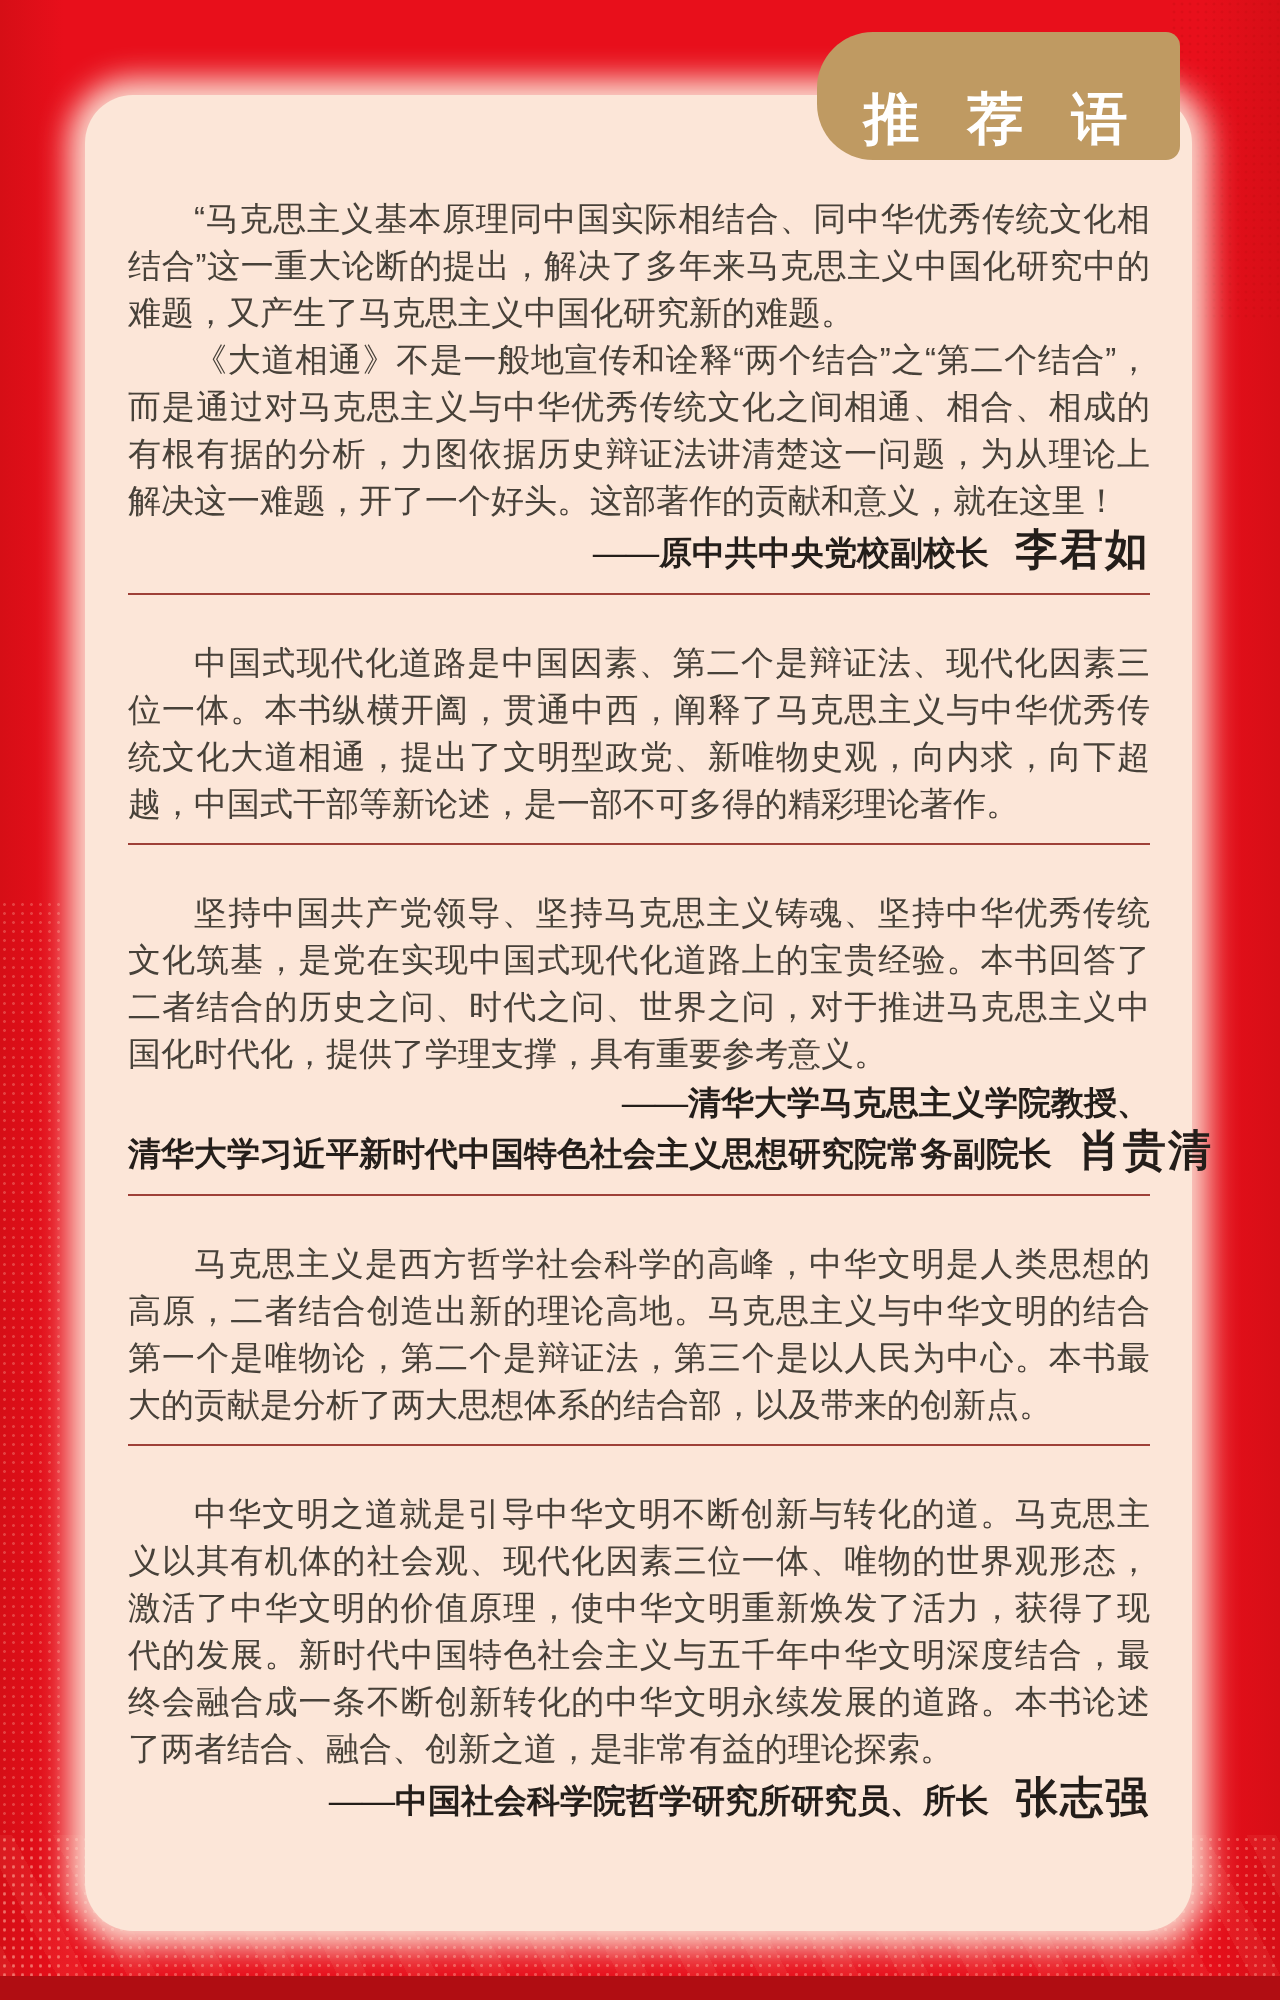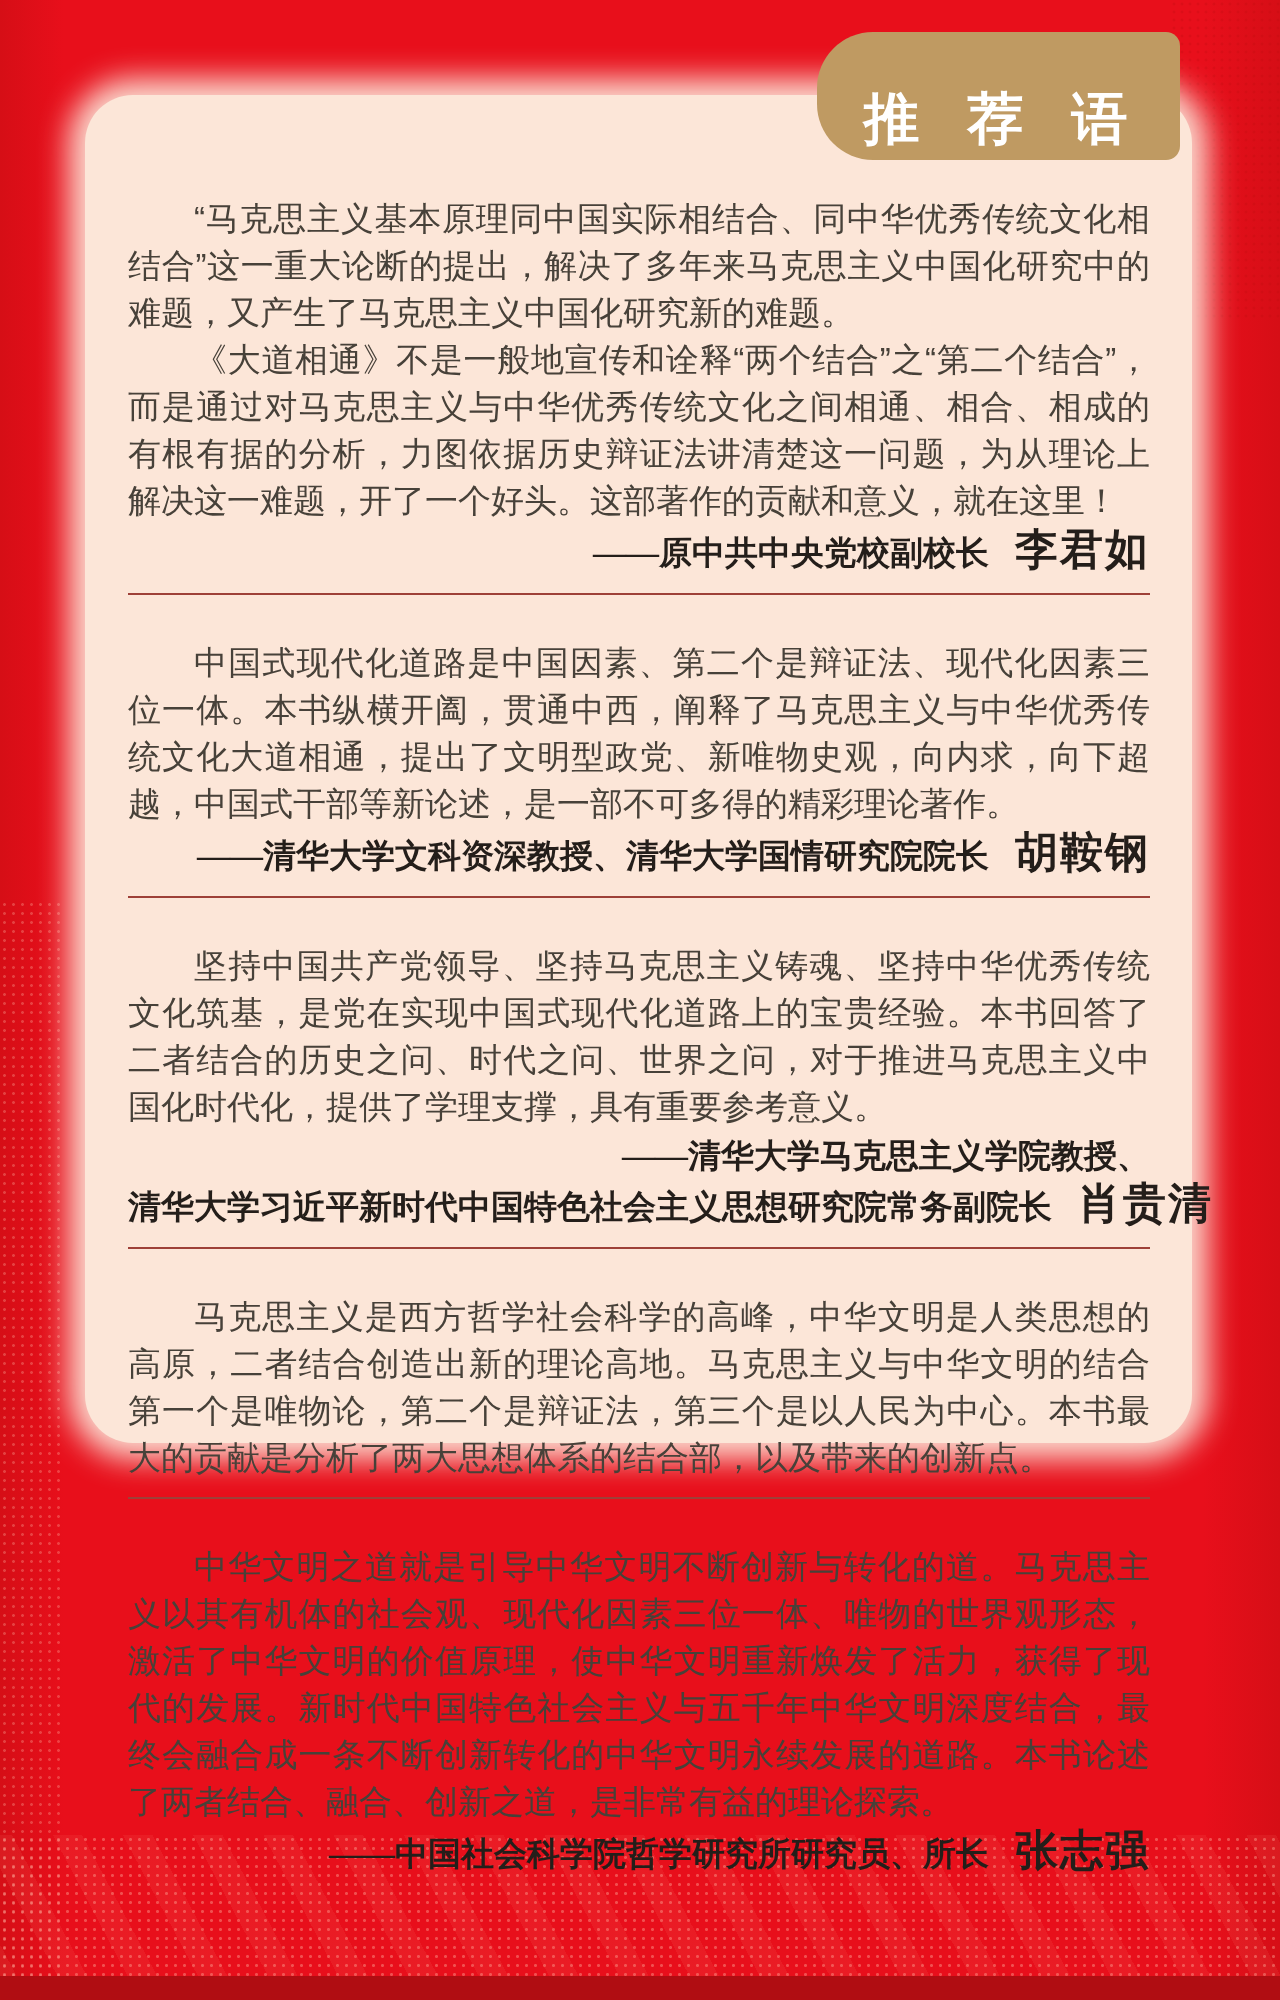--- a/index.html
+++ b/index.html
@@ -49,21 +49,21 @@
     background: #b00d12;
     z-index: 2;
   }
 
   
   .card {
     position: absolute;
     left: 85px;
     top: 95px;
     width: 1107px;
-    height: 1348px;
+    height: 1836px;
     background: #fce6d8;
     border-radius: 48px;
     box-shadow: 0 0 30px 16px rgba(252, 231, 218, 0.95);
     z-index: 1;
   }
   .card-inner {
     padding: 100px 42px 0 43px;
   }
 
   
@@ -141,23 +141,20 @@
         <p class="para">“马克思主义基本原理同中国实际相结合、同中华优秀传统文化相结合”这一重大论断的提出，解决了多年来马克思主义中国化研究中的难题，又产生了马克思主义中国化研究新的难题。</p>
         <p class="para">《大道相通》不是一般地宣传和诠释“两个结合”之“第二个结合”，而是通过对马克思主义与中华优秀传统文化之间相通、相合、相成的有根有据的分析，力图依据历史辩证法讲清楚这一问题，为从理论上解决这一难题，开了一个好头。这部著作的贡献和意义，就在这里！</p>
         <div class="attr-line">
           <span class="attr-title">——原中共中央党校副校长</span><span class="attr-name">李君如</span>
         </div>
         <div class="divider"></div>
       </section>
 
       <section>
         <p class="para">中国式现代化道路是中国因素、第二个是辩证法、现代化因素三位一体。本书纵横开阖，贯通中西，阐释了马克思主义与中华优秀传统文化大道相通，提出了文明型政党、新唯物史观，向内求，向下超越，中国式干部等新论述，是一部不可多得的精彩理论著作。</p>
-        <div class="attr-line">
-          <span class="attr-title">——清华大学文科资深教授、清华大学国情研究院院长</span><span class="attr-name">胡鞍钢</span>
-        </div>
         <div class="divider"></div>
       </section>
 
       <section>
         <p class="para">坚持中国共产党领导、坚持马克思主义铸魂、坚持中华优秀传统文化筑基，是党在实现中国式现代化道路上的宝贵经验。本书回答了二者结合的历史之问、时代之问、世界之问，对于推进马克思主义中国化时代化，提供了学理支撑，具有重要参考意义。</p>
         <div class="attr-line">
           <span class="attr-title">——清华大学马克思主义学院教授、</span>
         </div>
         <div class="attr-line">
           <span class="attr-title">清华大学习近平新时代中国特色社会主义思想研究院常务副院长</span><span class="attr-name">肖贵清</span>

